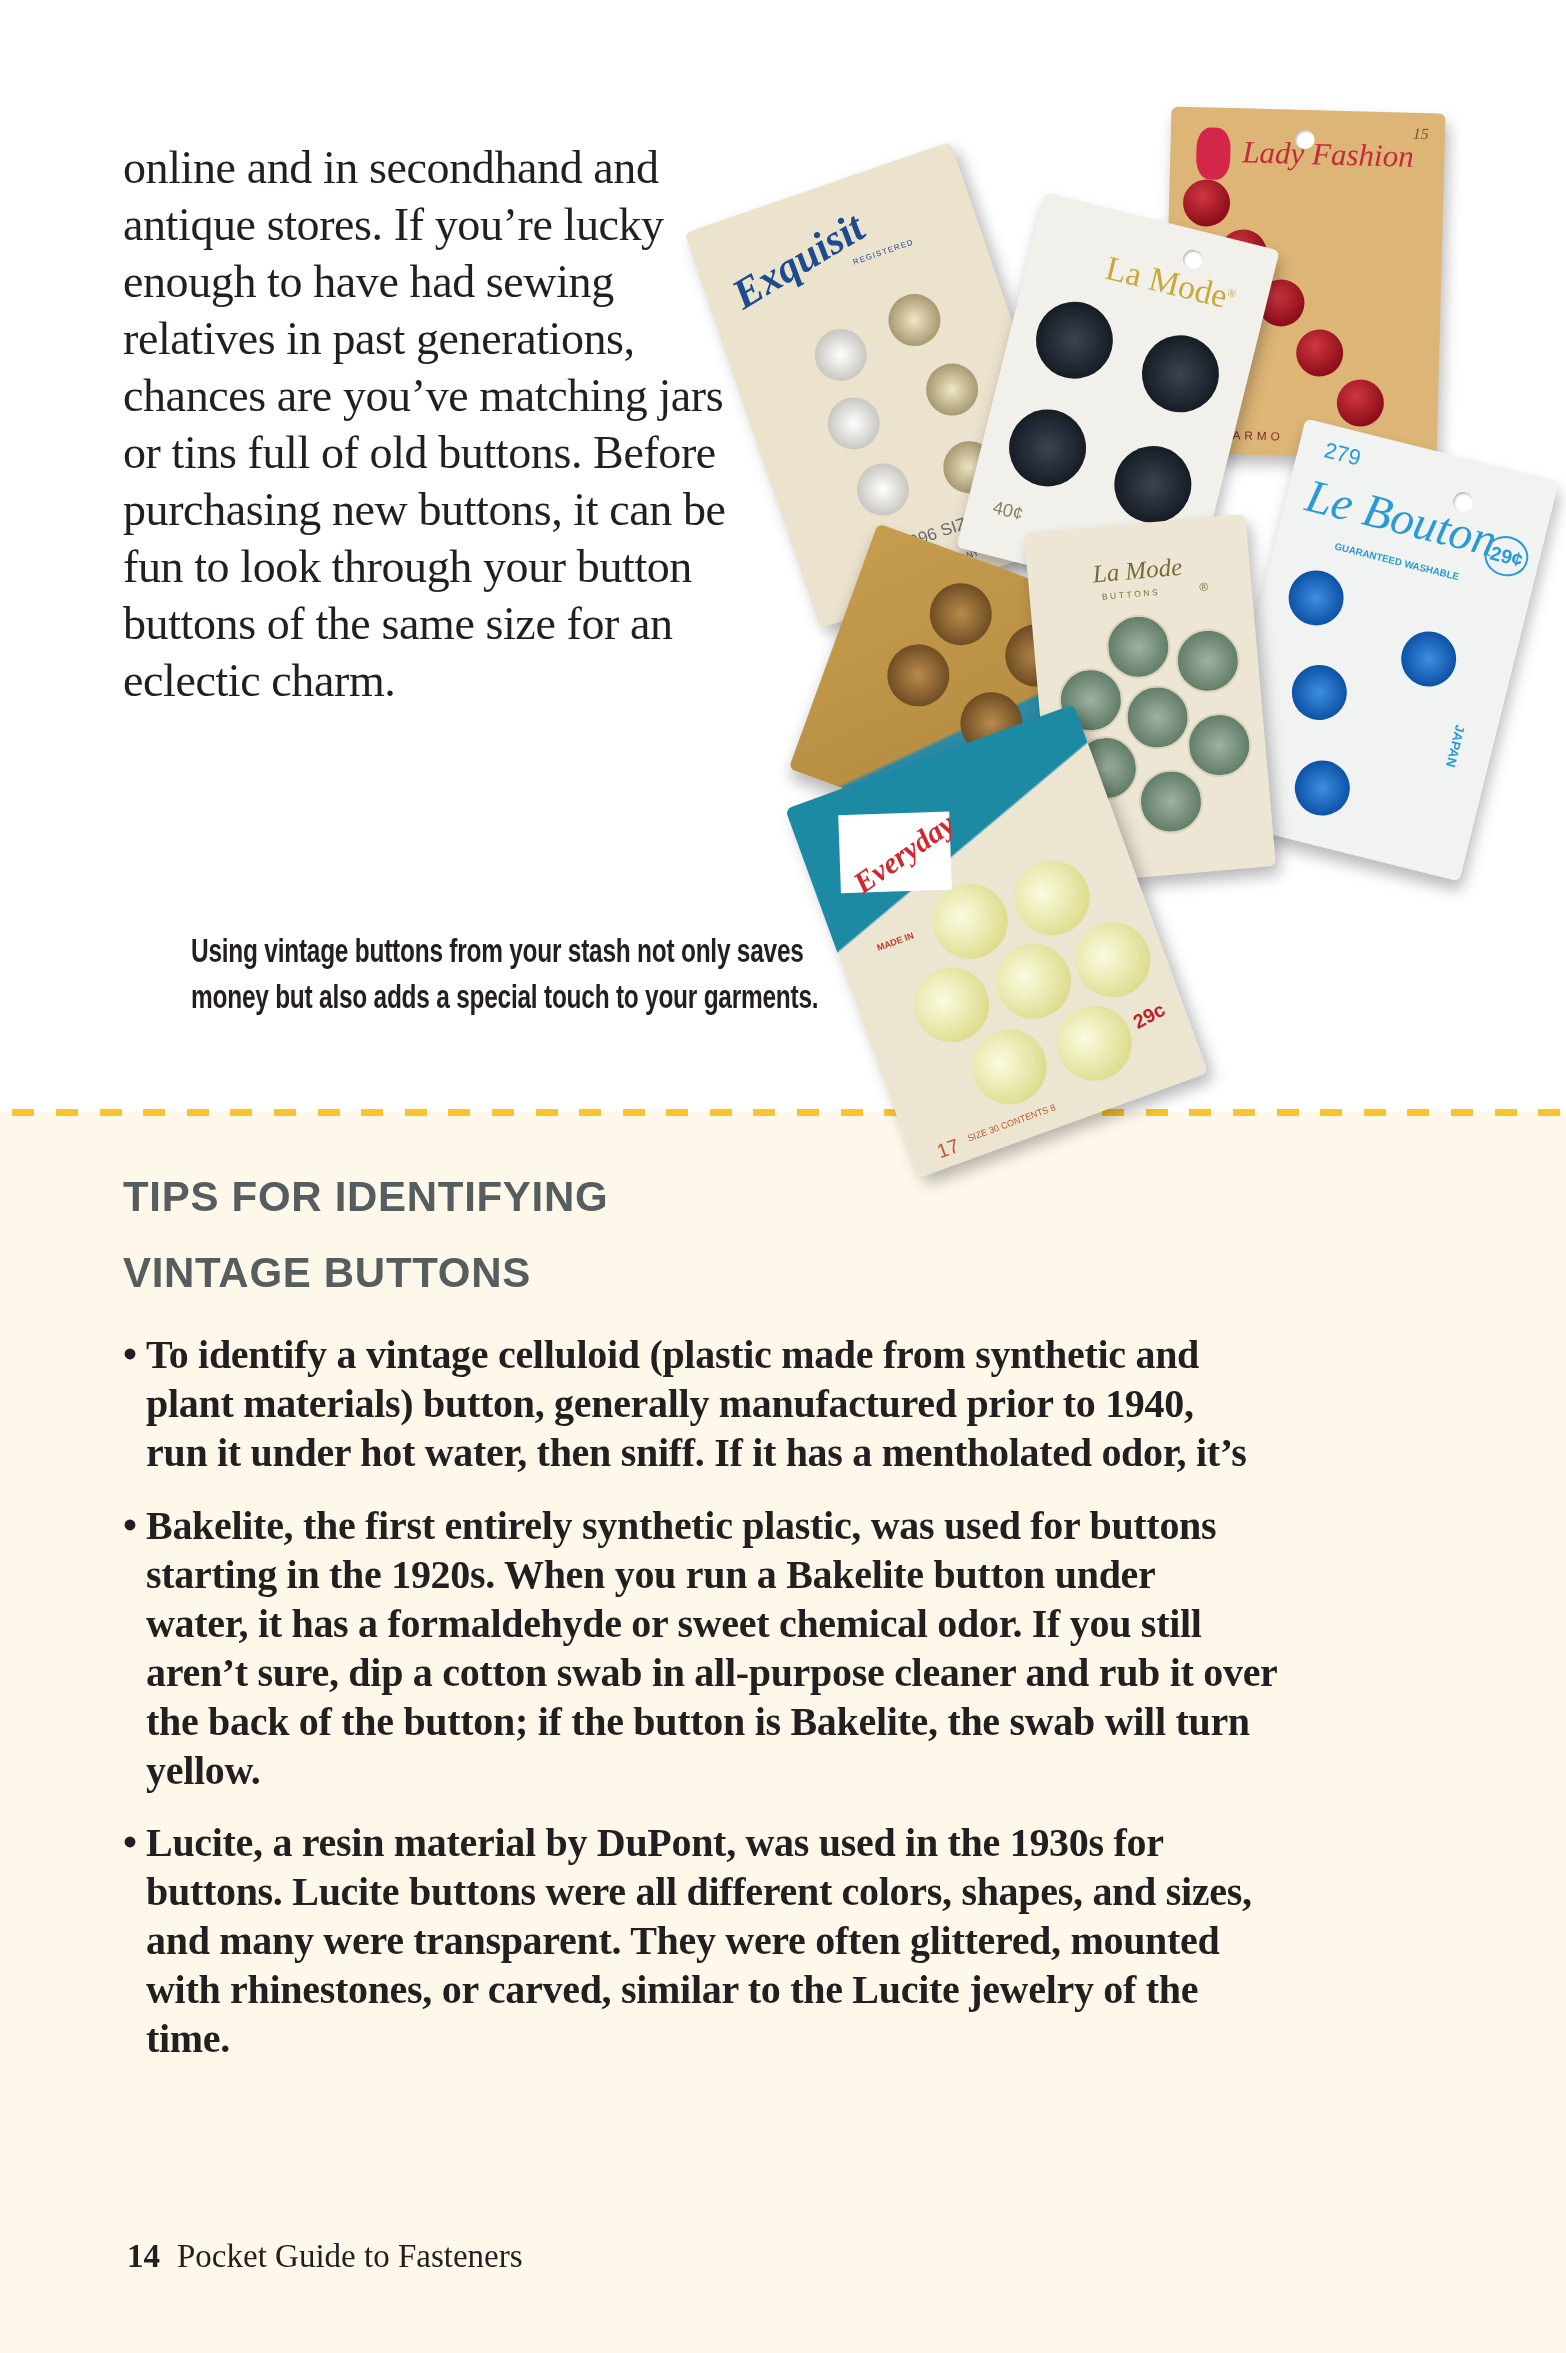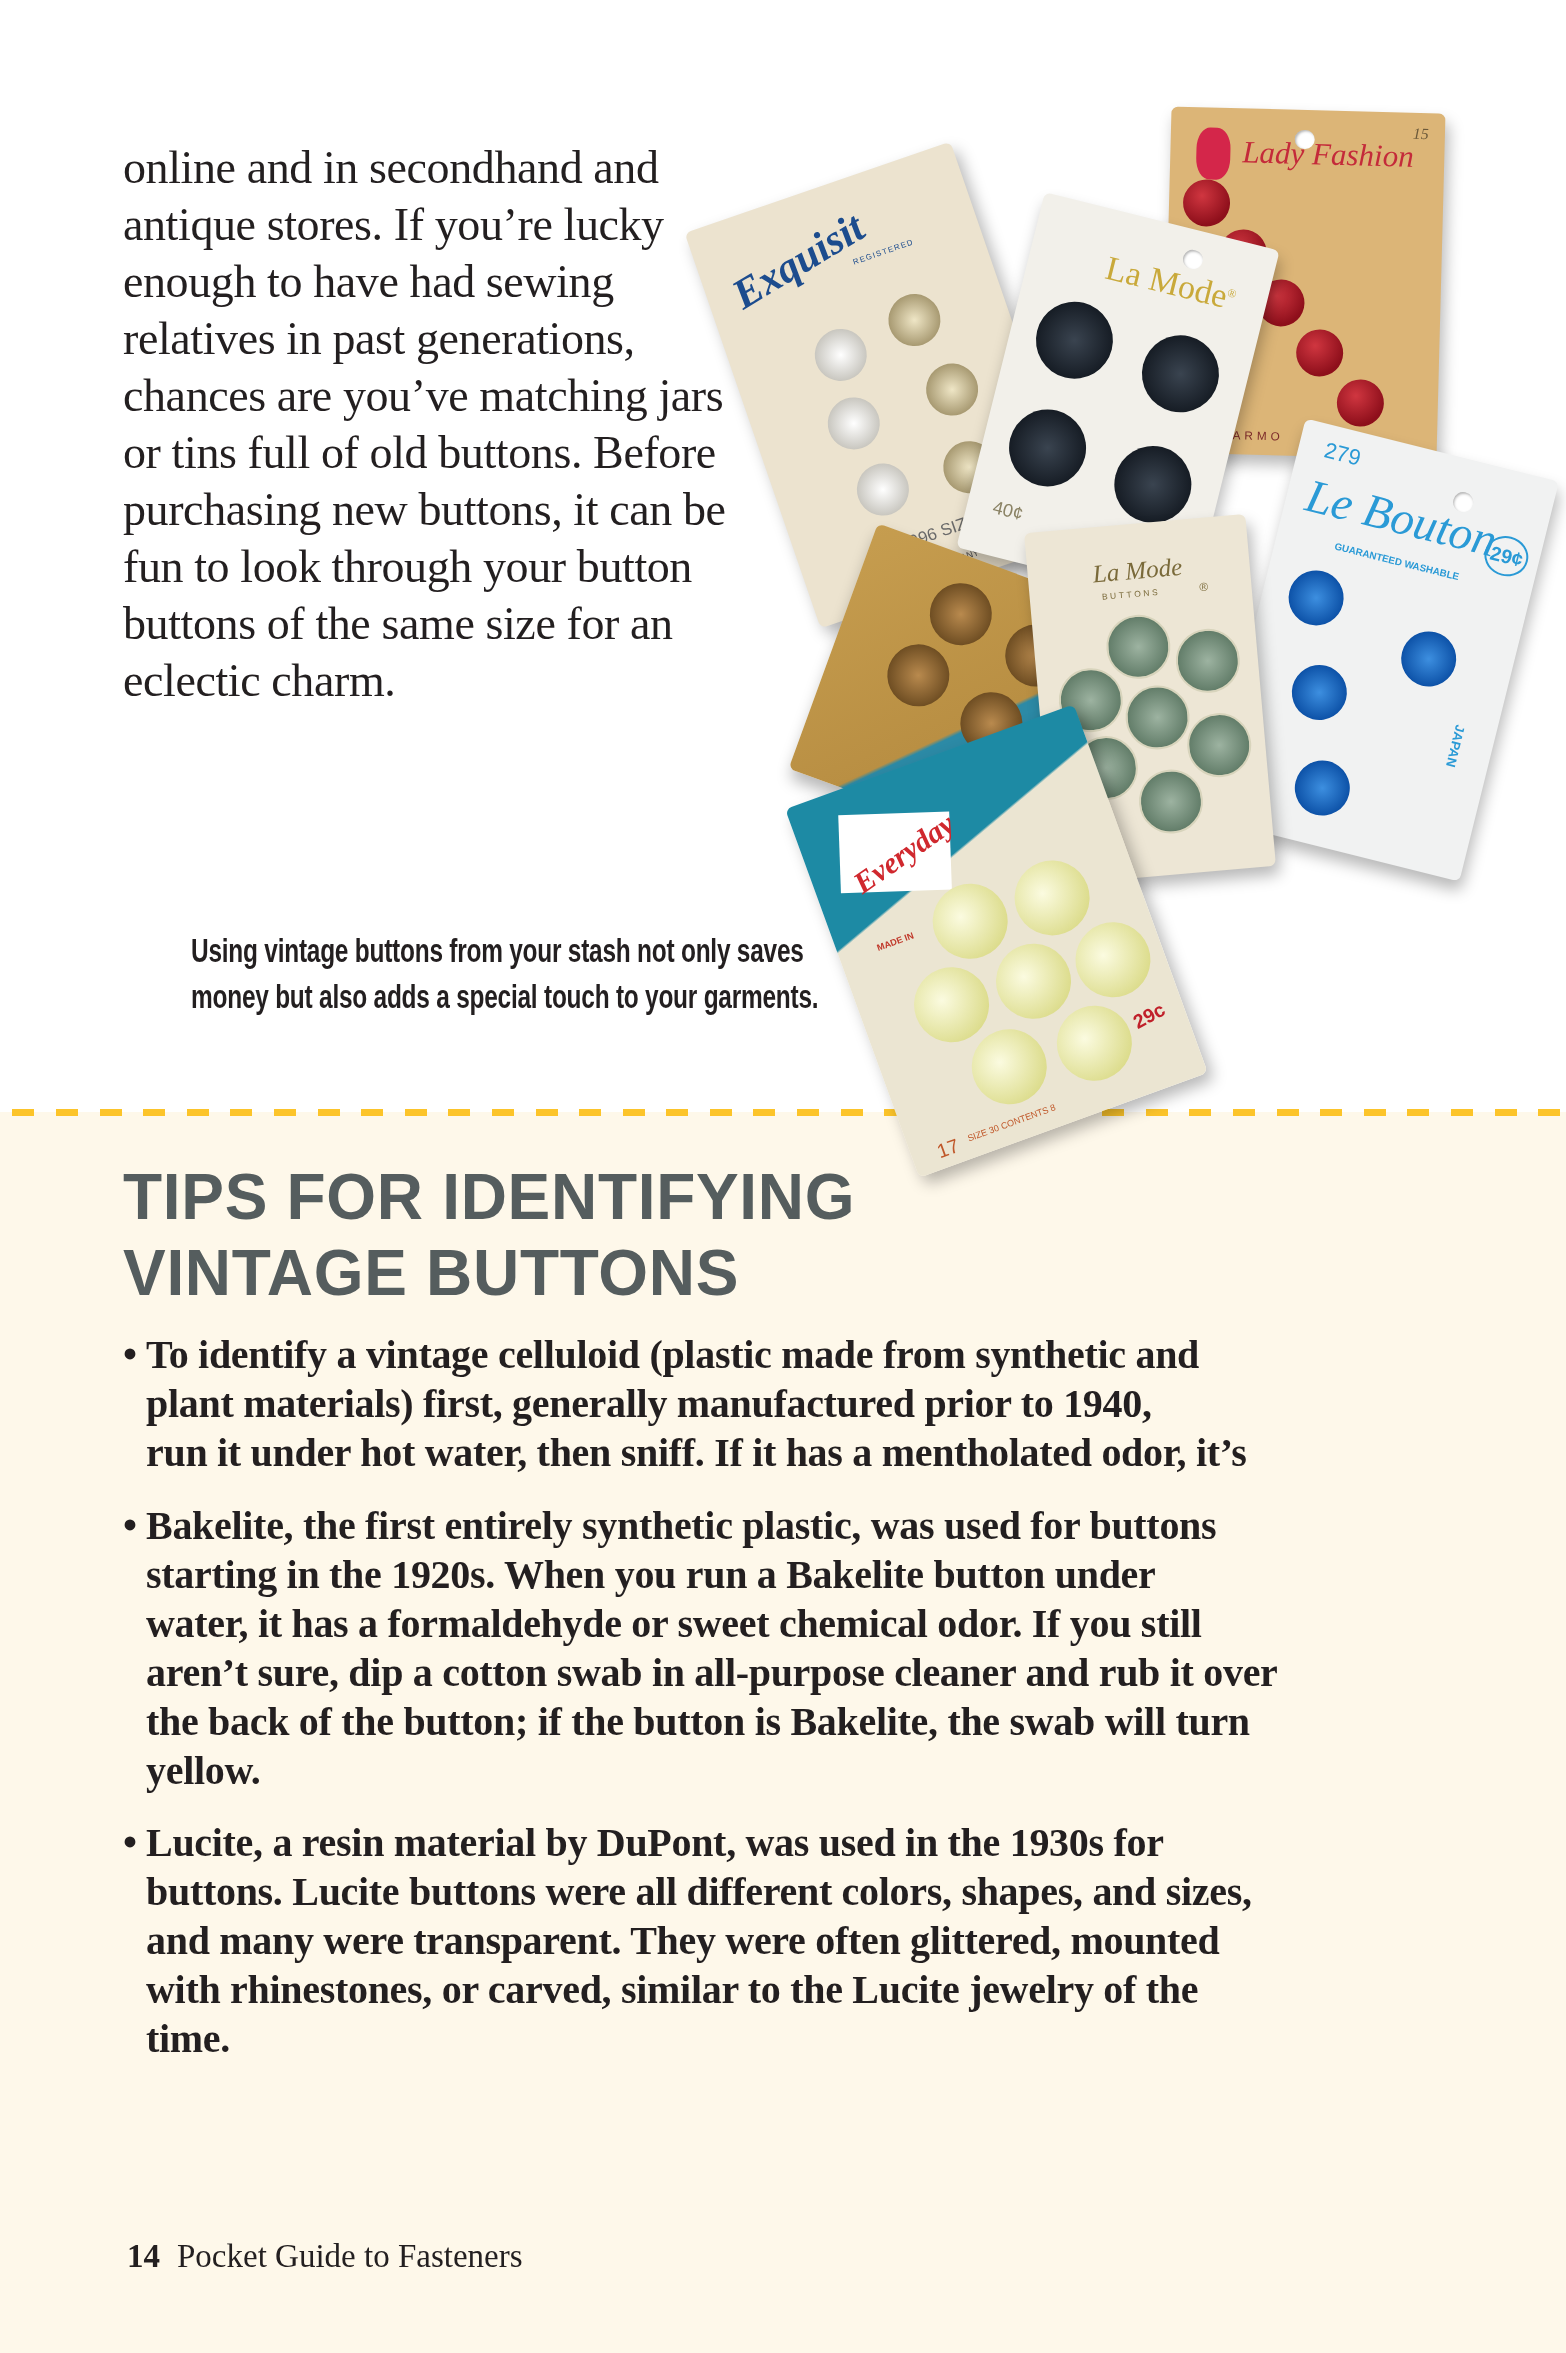--- a/index.html
+++ b/index.html
@@ -9,21 +9,21 @@
   .dash-row { position:absolute; left:12.4px; top:1109px; width:1555px; height:7.2px; display:flex; gap:21.6px; overflow:hidden; }
   .dash { flex:0 0 22px; height:7.2px; background:#fcc42a; }
 
   .intro { position:absolute; left:123px; top:139px; width:693px; font-family:"Liberation Serif","DejaVu Serif",serif; font-size:46px; line-height:57px; color:#231f20; letter-spacing:-0.4px; }
   .intro .lead { font-weight:bold; }
   .intro .line { display:block; white-space:nowrap; }
 
   .caption { position:absolute; left:191px; top:928px; font-family:"Liberation Sans","DejaVu Sans",sans-serif; font-weight:bold; font-size:33px; line-height:46px; color:#231f20; transform-origin:0 0; transform:scaleX(0.74); white-space:nowrap; letter-spacing:-0.3px; }
   .caption .line { display:block; }
 
-  .heading { position:absolute; left:123px; top:1159px; font-family:"Liberation Sans","DejaVu Sans",sans-serif; font-weight:bold; font-size:64px; line-height:76px; color:#555d5e; letter-spacing:0.7px; margin:0; }
+  .heading { position:absolute; left:123px; top:1159px; font-family:"Liberation Sans","DejaVu Sans",sans-serif; font-weight:bold; font-size:42px; line-height:76px; color:#555d5e; letter-spacing:0.7px; margin:0; }
   .heading .line { display:block; white-space:nowrap; }
 
   .tips { position:absolute; left:123px; top:1330px; width:1307px; list-style:none; margin:0; padding:0; font-family:"Liberation Serif","DejaVu Serif",serif; font-weight:bold; font-size:40px; line-height:49px; color:#231f20; letter-spacing:-0.3px; }
   .tips li { position:relative; padding-left:23px; margin-bottom:23.5px; }
   .tips li .bullet { position:absolute; left:0; top:0; }
   .tips li .line { display:block; white-space:nowrap; }
 
   .footer { position:absolute; left:127px; top:2237px; font-family:"Liberation Serif","DejaVu Serif",serif; font-size:33px; line-height:39px; color:#231f20; white-space:nowrap; }
   .footer .num { font-weight:bold; display:inline-block; width:50px; }
 
@@ -192,21 +192,21 @@
 
 <h2 class="heading">
   <span class="line">TIPS FOR IDENTIFYING</span>
   <span class="line">VINTAGE BUTTONS</span>
 </h2>
 
 <ul class="tips">
   <li>
     <span class="bullet">•</span>
     <span class="line">To identify a vintage celluloid (plastic made from synthetic and</span>
-    <span class="line">plant materials) first, generally manufactured prior to 1940,</span>
+    <span class="line">plant materials) button, generally manufactured prior to 1940,</span>
     <span class="line">run it under hot water, then sniff. If it has a mentholated odor, it’s</span>
   </li>
   <li>
     <span class="bullet">•</span>
     <span class="line">Bakelite, the first entirely synthetic plastic, was used for buttons</span>
     <span class="line">starting in the 1920s. When you run a Bakelite button under</span>
     <span class="line">water, it has a formaldehyde or sweet chemical odor. If you still</span>
     <span class="line">aren’t sure, dip a cotton swab in all-purpose cleaner and rub it over</span>
     <span class="line">the back of the button; if the button is Bakelite, the swab will turn</span>
     <span class="line">yellow.</span>

